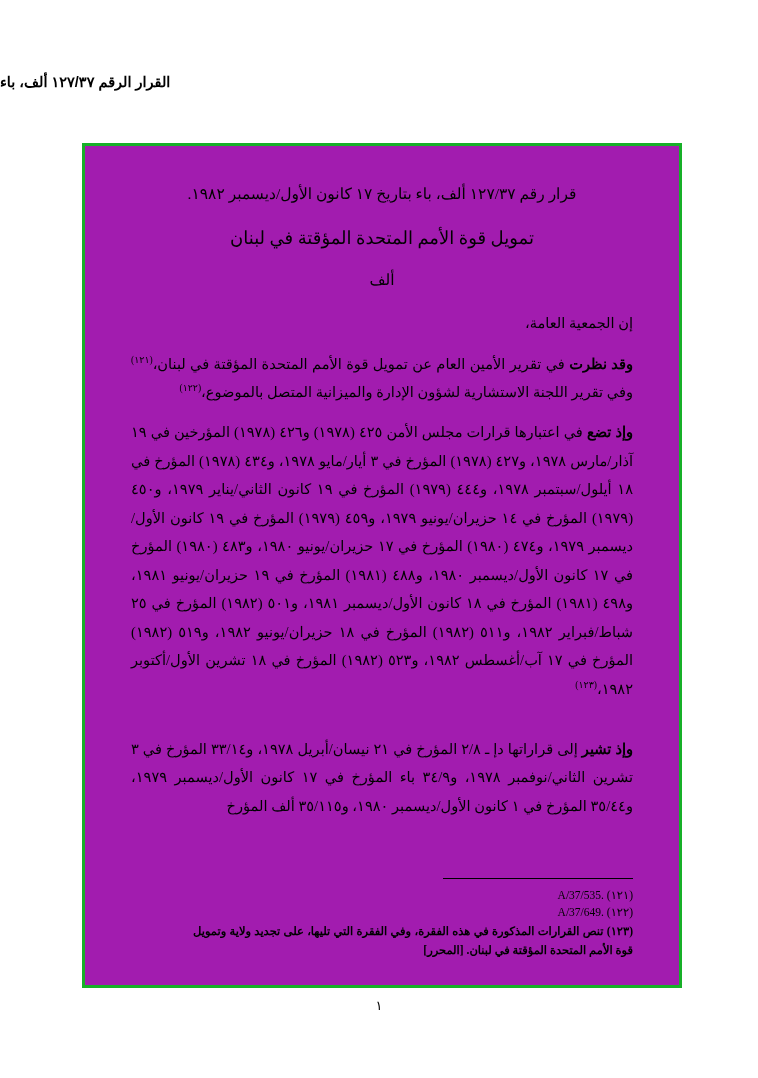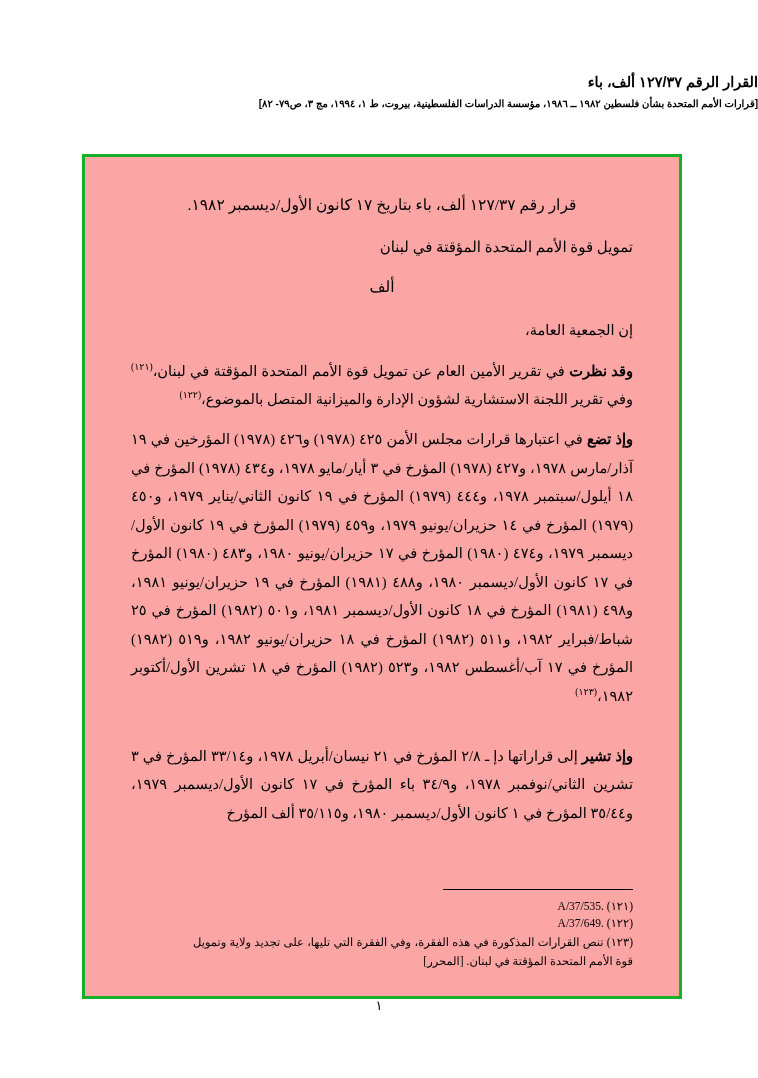--- a/index.html
+++ b/index.html
@@ -17,65 +17,66 @@
   }
   .page {
     width: 758px;
     height: 1078px;
     position: relative;
     box-sizing: border-box;
   }
 
   
   .doc-header {
-    text-align: right;
+    text-align: left;
     padding-top: 74px;
   }
   .doc-header .res-title {
     font-family: "Liberation Sans", sans-serif;
     font-weight: bold;
     font-size: 14.5px;
     letter-spacing: 0px;
     margin: 0 0 8px 0;
   }
   .doc-header .source-line {
     font-family: "Liberation Sans", sans-serif;
     font-weight: bold;
     font-size: 10px;
     margin: 0;
   }
 
   
   .frame {
     position: absolute;
     left: 82px;
-    top: 154px;
+    top: 143px;
     width: 600px;
     height: 845px;
     border: 3px solid #17b028;
     box-sizing: border-box;
-    background: #fca5a5;
+    background: #a21caf;
   }
   .frame-inner {
     padding: 34px 46px 10px 46px;
     box-sizing: border-box;
     height: 100%;
     position: relative;
   }
 
   
   .res-heading {
     text-align: center;
     font-size: 15.5px;
     line-height: 1.75;
     margin: 0 0 20px 0;
     font-family: "Liberation Serif", serif;
   }
   .res-subject {
-    font-size: 15px;
+    text-align: center;
+    font-size: 18px;
     margin: 0 0 22px 0;
   }
   .section-letter {
     text-align: center;
     font-size: 15.5px;
     margin: 16px 0 20px 0;
   }
   .para {
     text-align: justify;
     text-align-last: right;
@@ -127,40 +128,40 @@
     direction: ltr;
     unicode-bidi: embed;
     text-align: right;
   }
   .fn-body {
     font-size: 11.5px;
     line-height: 1.6;
     text-align: justify;
     text-align-last: right;
     margin: 0;
+    font-weight: bold;
   }
 
   
   .page-number {
     position: absolute;
     left: 0;
     right: 0;
     top: 998px;
     text-align: center;
     font-size: 13px;
   }
 </style>
 </head>
 <body>
 
 <div class="page">
 
   <div class="doc-header">
     <p class="res-title">القرار الرقم ١٢٧/٣٧ ألف، باء</p>
-    <p class="source-line">[قرارات الأمم المتحدة بشأن فلسطين ١٩٨٢ ــ ١٩٨٦، مؤسسة الدراسات الفلسطينية، بيروت، ط ١، ١٩٩٤، مج ٣، ص٧٩- ٨٢]</p>
   </div>
 
   <div class="frame">
     <div class="frame-inner">
 
       <p class="res-heading">قرار رقم ١٢٧/٣٧ ألف، باء بتاريخ ١٧ كانون الأول/ديسمبر ١٩٨٢.</p>
 
       <p class="res-subject">تمويل قوة الأمم المتحدة المؤقتة في لبنان</p>
 
       <p class="section-letter">ألف</p>

